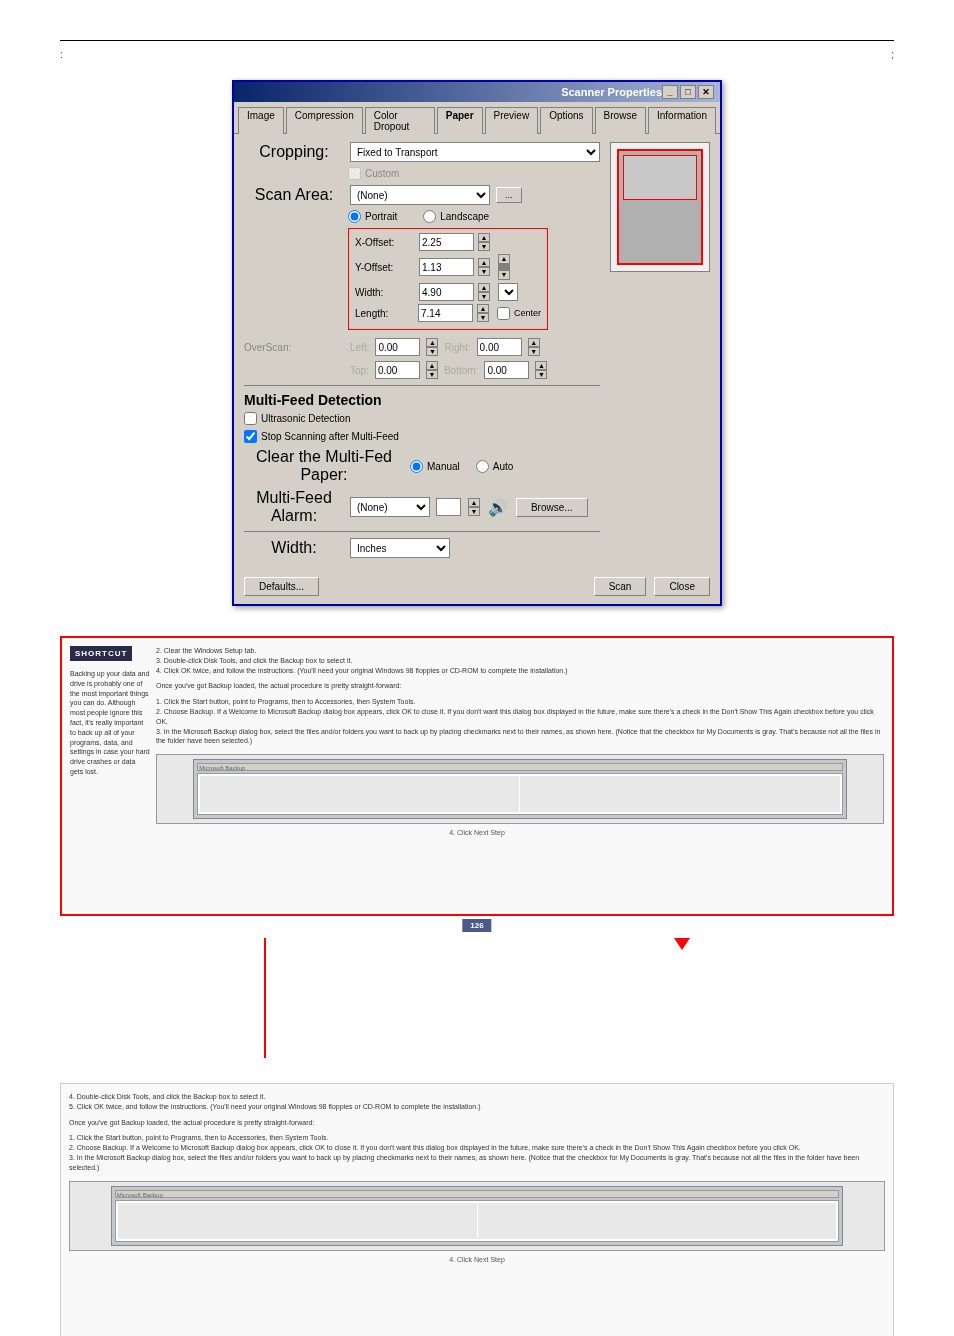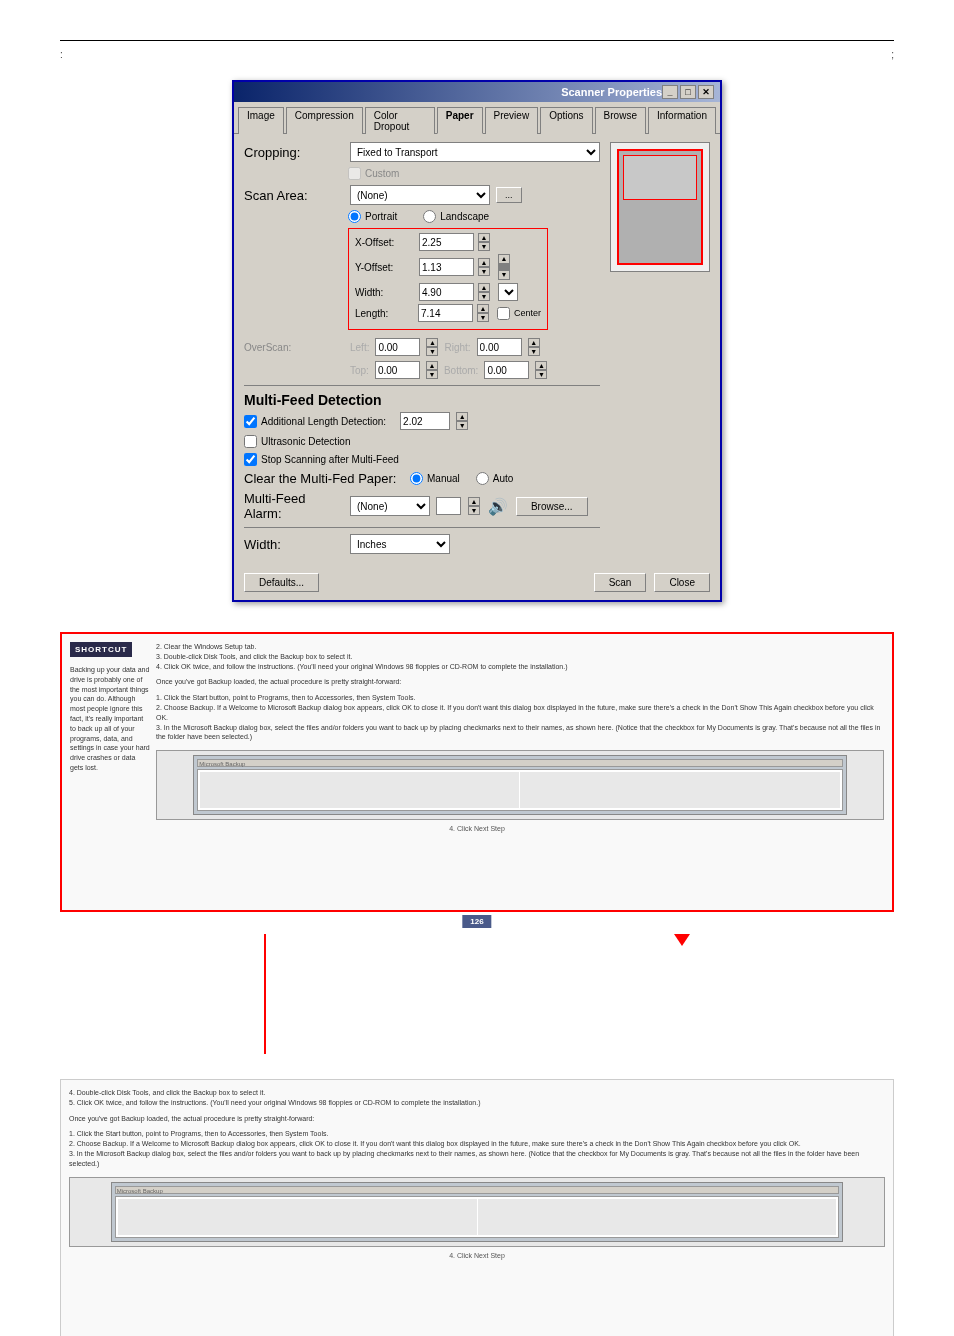--- a/index.html
+++ b/index.html
@@ -112,22 +112,23 @@
 
     .form-row {
       display: flex;
       align-items: center;
       margin-bottom: 5px;
       gap: 6px;
     }
 
     .form-label {
       width: 100px;
-      font-size: 13px;
+      font-size: 16px;
       color: #000;
+      text-align: center;
     }
 
     .form-label-gray {
       width: 100px;
       font-size: 10px;
       color: #888;
     }
 
     .form-select {
       flex: 1;
@@ -522,31 +523,20 @@
               </div>
             </div>
           </div>
 
           <div class="divider-line"></div>
 
           
           <div class="section-label">Multi-Feed Detection</div>
 
           
-          <div class="form-row">
-            <label class="checkbox-label-active">
-              <input type="checkbox" checked="" style="">
-              <span>Additional Length Detection:</span>
-            </label>
-            <input type="text" class="spinner-input" value="2.02" style="margin-left: 8px; width: 50px;">
-            <div class="spinner-btn">
-              <div class="spin-up">▲</div>
-              <div class="spin-down">▼</div>
-            </div>
-          </div>
 
           
           <div class="form-row">
             <label class="checkbox-label-active">
               <input type="checkbox" style="">
               <span>Ultrasonic Detection</span>
             </label>
           </div>
 
           

